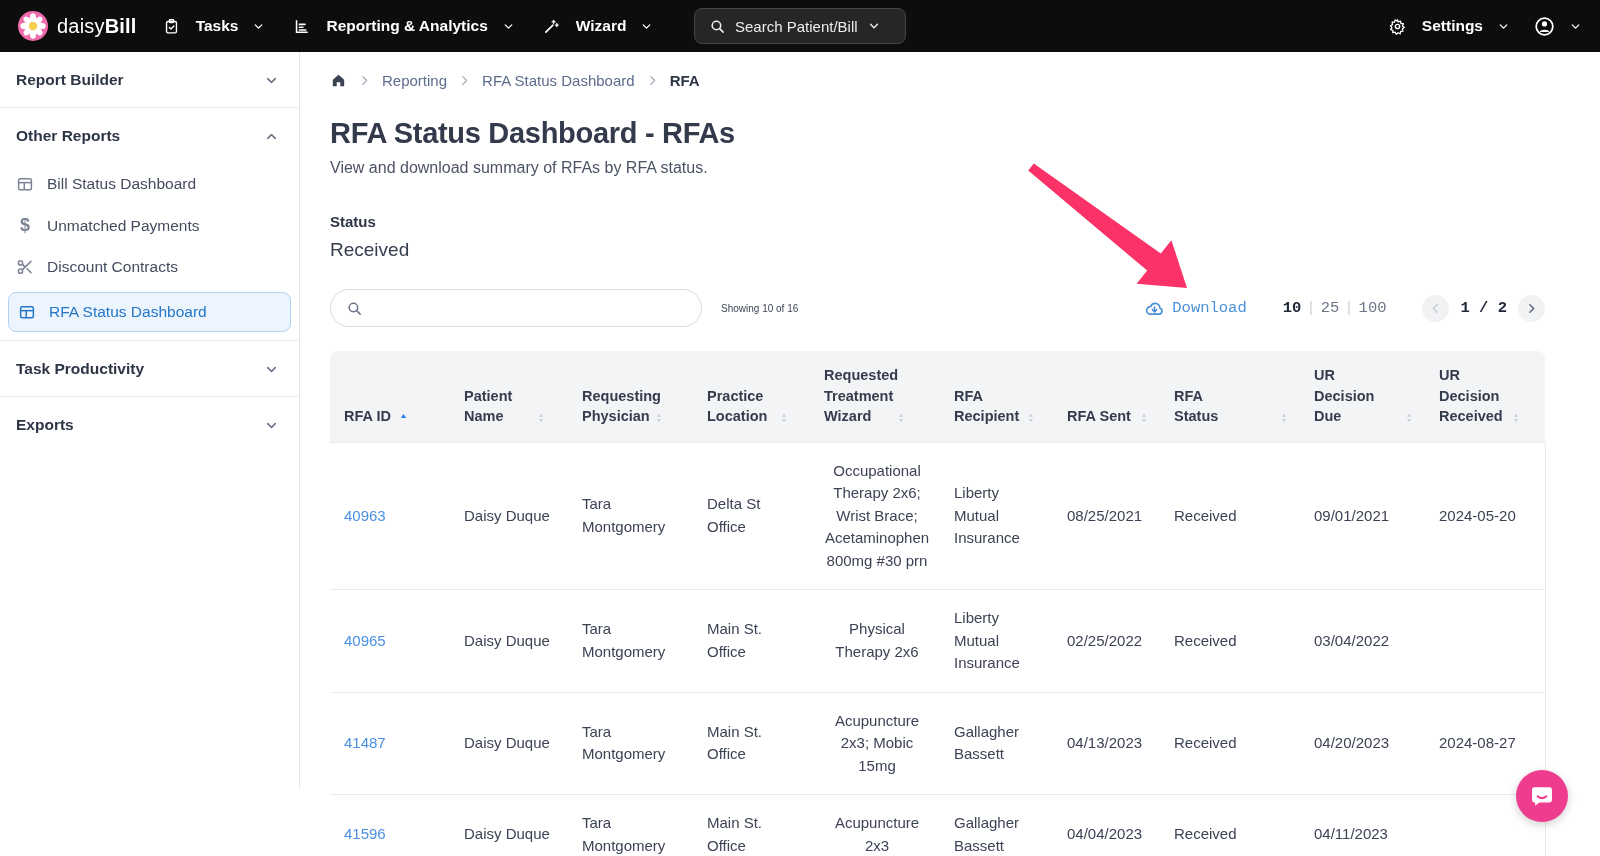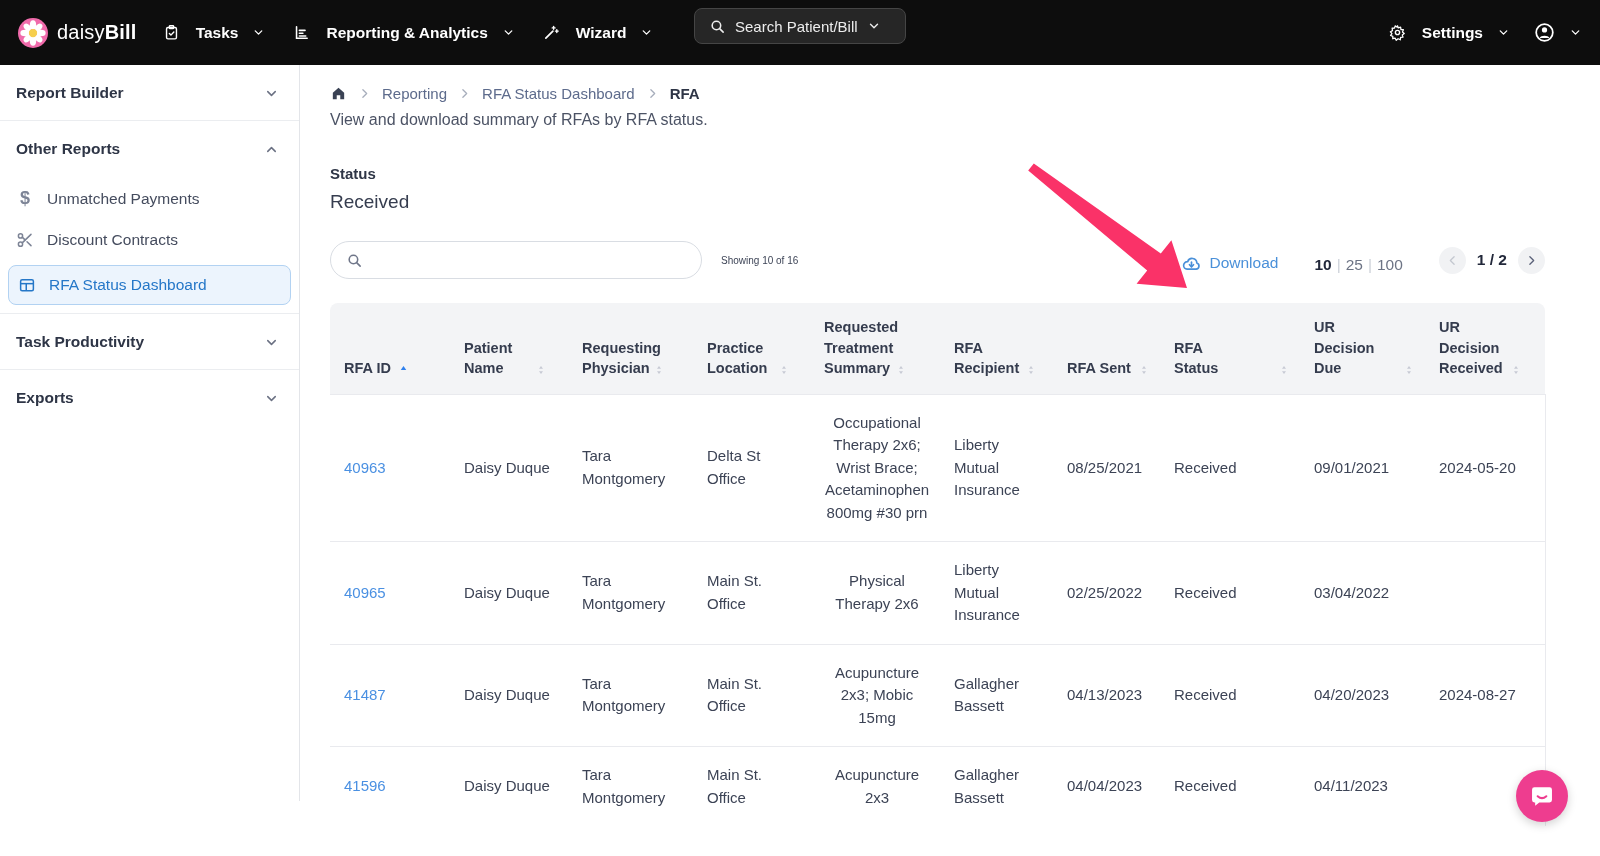--- a/index.html
+++ b/index.html
@@ -5,21 +5,21 @@
   * { box-sizing: border-box; }
   html,body { margin:0; padding:0; }
   body {
     width:1600px; height:856px; overflow:hidden; position:relative;
     font-family:"Liberation Sans", sans-serif; background:#fff; color:#363d4f;
   }
   .ic { display:inline-block; vertical-align:middle; flex:none; }
 
   
   .topnav {
-    height:65px; background:#0d0d0d; color:#fff;
+    height:52px; background:#0d0d0d; color:#fff;
     display:flex; align-items:center; padding:0 18px; position:relative; z-index:5;
   }
   .brand { display:flex; align-items:center; gap:9px; margin-right:26px; }
   .brand-text { font-size:20px; color:#fff; letter-spacing:.2px; }
   .brand-text b { font-weight:700; }
   .nav-item { display:flex; align-items:center; gap:16px; font-weight:700; font-size:15.5px; margin-right:28px; cursor:pointer; }
   .nav-item .chev { margin-left:-2px; }
   .nav-search {
     position:absolute; left:50%; top:8px; transform:translateX(-50%);
     height:36px; background:#262626; border:1px solid #454545; border-radius:8px;
@@ -66,21 +66,21 @@
     width:372px; height:38px; border:1px solid #d9dde3; border-radius:19px;
     display:flex; align-items:center; gap:9px; padding:0 15px; background:#fff;
   }
   .search-pill .ic { color:#6f7689; }
   .search-pill input {
     border:none; outline:none; flex:1; font-size:15px; color:#363d4f; background:transparent;
     font-family:"Liberation Sans", sans-serif;
   }
   .search-pill input::placeholder { color:#9aa1b0; }
   .showing { margin-left:19px; font-size:10px; color:#3e4557; }
-  .tb-right { margin-left:auto; display:flex; align-items:flex-end; gap:36px; }
+  .tb-right { margin-left:auto; display:flex; align-items:center; gap:36px;font-family:Liberation Mono, monospace; }
   .download { display:flex; align-items:center; gap:7px; color:#4a90d9; font-size:15.5px; cursor:pointer; }
   .page-sizes { display:flex; align-items:center; gap:5px; font-size:15.5px; color:#6d7485; }
   .page-sizes .sz { cursor:pointer; }
   .page-sizes .sz.sel { color:#22283a; font-weight:700; }
   .page-sizes .bar { color:#ccd0d8; }
   .pager { display:flex; align-items:center; gap:11px; }
   .pg-btn { width:27px; height:27px; border-radius:50%; background:#f1f2f4; display:flex; align-items:center; justify-content:center; cursor:pointer; }
   .pg-btn.disabled { color:#c4c8d0; }
   .pg-btn.enabled { color:#596078; }
   .pg-label { font-size:15.5px; font-weight:600; color:#22283a; }
@@ -285,20 +285,26 @@
         </svg>
     </div>
     <div class="side-div"></div>
     <div class="side-sec">
       <span>Other Reports</span>
       <svg class="ic" width="15" height="15" style="color:#6b7183">
           <use href="#sym-chevron-up"></use>
         </svg>
     </div>
     <div class="side-item">
+      <svg class="ic" width="18" height="18">
+          <use href="#sym-grid"></use>
+        </svg>
+      <span>Bill Status Dashboard</span>
+    </div>
+    <div class="side-item">
       <span class="dollar">$</span>
       <span>Unmatched Payments</span>
     </div>
     <div class="side-item">
       <svg class="ic" width="18" height="18">
           <use href="#sym-scissors"></use>
         </svg>
       <span>Discount Contracts</span>
     </div>
     <div class="side-item selected">
@@ -335,20 +341,21 @@
       <svg class="ic sep" width="13" height="13">
           <use href="#sym-chevron-right"></use>
         </svg>
       <span class="crumb">RFA Status Dashboard</span>
       <svg class="ic sep" width="13" height="13">
           <use href="#sym-chevron-right"></use>
         </svg>
       <span class="current">RFA</span>
     </div>
 
+    <h1 class="page-title">RFA Status Dashboard - RFAs</h1>
     <div class="page-sub">View and download summary of RFAs by RFA status.</div>
 
     <div class="status-label">Status</div>
     <div class="status-value">Received</div>
 
     <div class="toolbar">
       <div class="search-pill">
         <svg class="ic" width="17" height="17">
             <use href="#sym-search"></use>
           </svg>
@@ -426,21 +433,21 @@
           <th>
               <div class="th-inner">
                 <span class="thw">Practice Location</span>
                 <svg class="ic sort-ic" width="12" height="14">
                   <use href="#sym-sort"></use>
                 </svg>
               </div>
             </th>
           <th>
               <div class="th-inner">
-                <span class="thw">Requested Treatment Summary</span>
+                <span class="thw">Requested Treatment Wizard</span>
                 <svg class="ic sort-ic" width="12" height="14">
                   <use href="#sym-sort"></use>
                 </svg>
               </div>
             </th>
           <th>
               <div class="th-inner">
                 <span class="thw">RFA Recipient</span>
                 <svg class="ic sort-ic" width="12" height="14">
                   <use href="#sym-sort"></use>

